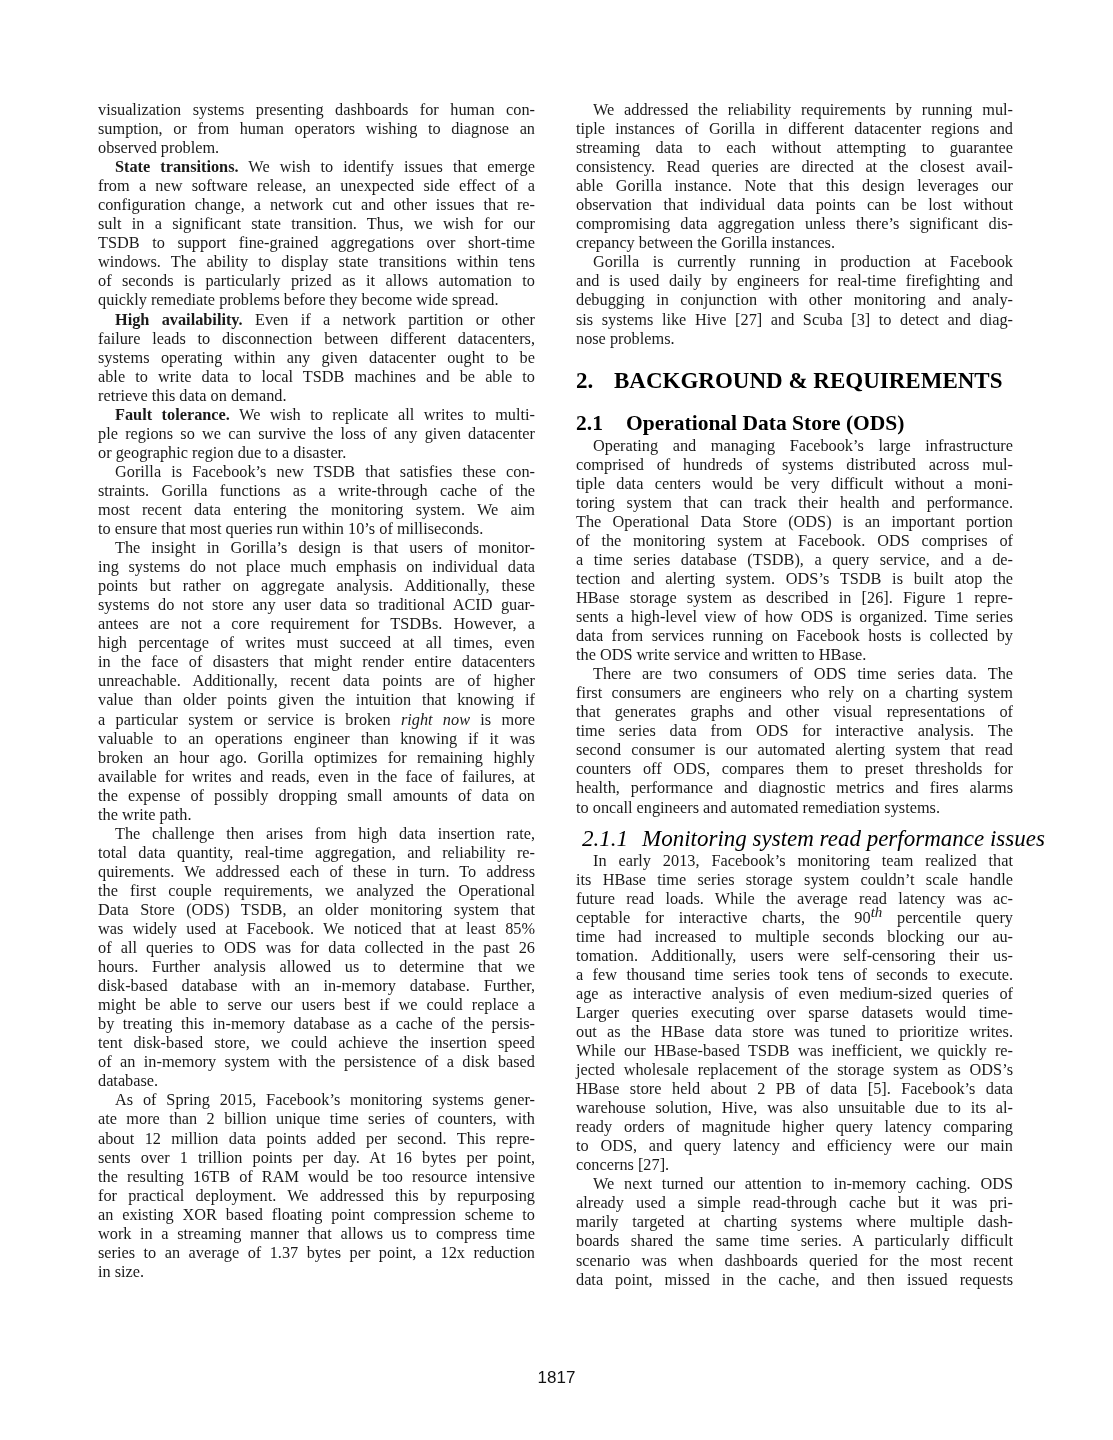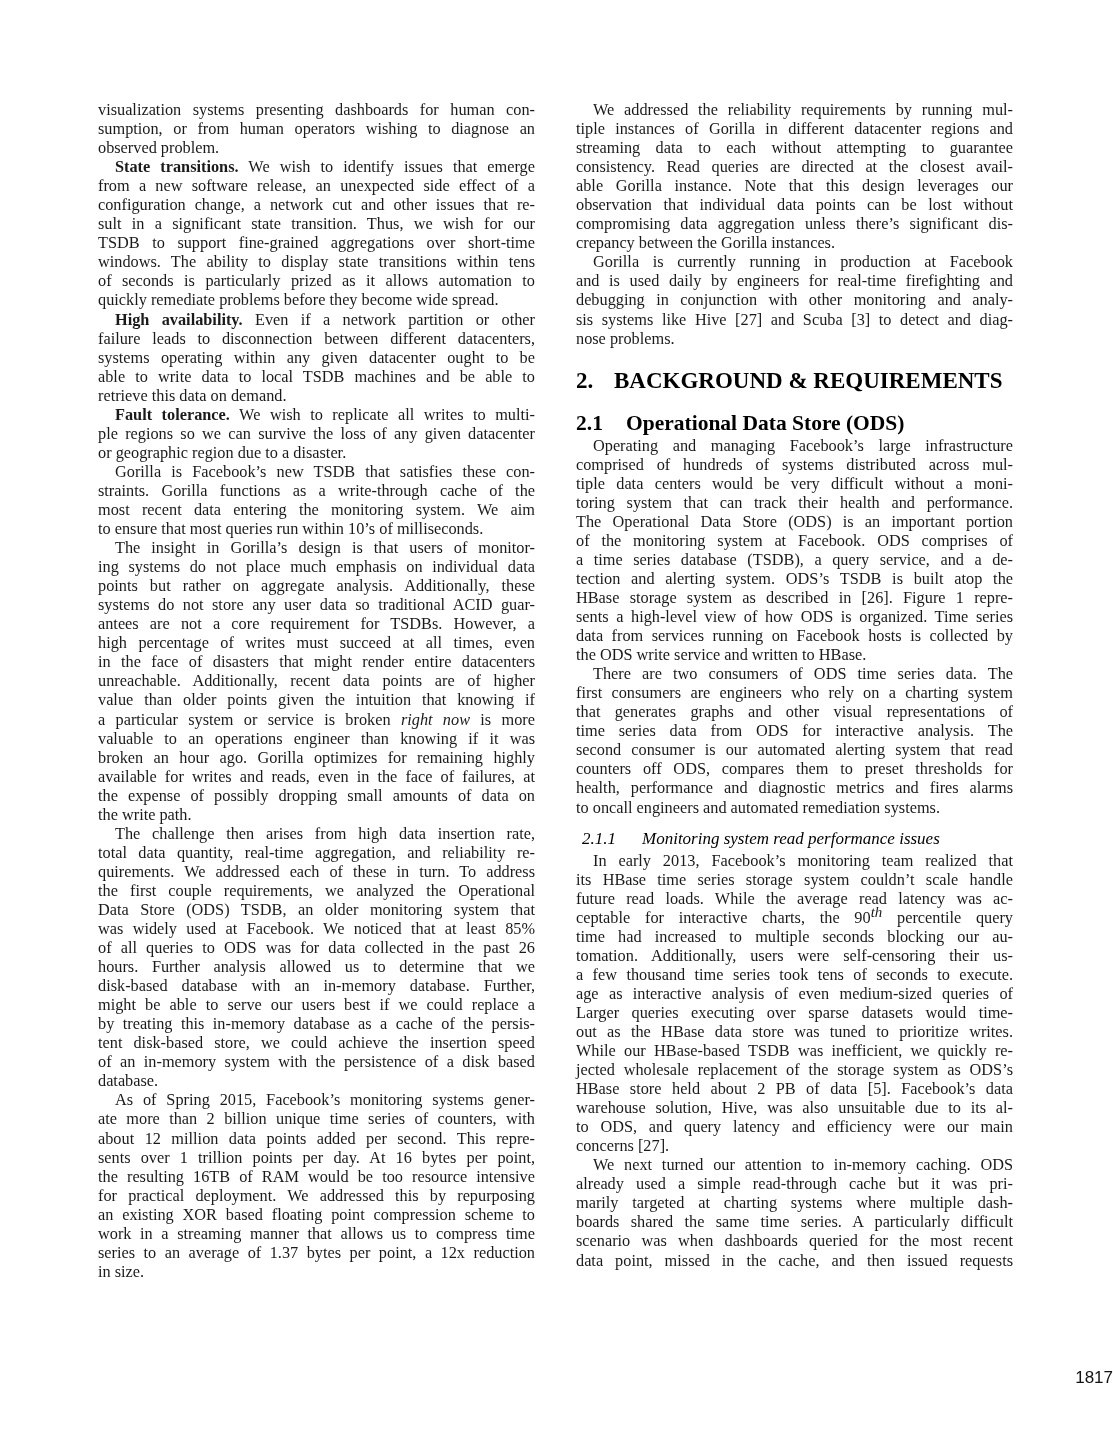--- a/index.html
+++ b/index.html
@@ -49,36 +49,36 @@
     line-height: 26px;
     margin-top: 16px;
     margin-bottom: 0;
     color: #000;
     white-space: nowrap;
   }
   .h-subsub {
     display: block;
     font-family: "Liberation Serif", "DejaVu Serif", serif;
     font-style: italic;
-    font-size: 17px;
+    font-size: 23px;
     line-height: 24px;
     margin-top: 10px;
     color: #000;
     white-space: nowrap;
   }
   .h-num { display: inline-block; }
   .h-section .h-num { width: 38px; }
   .h-sub .h-num { width: 50px; }
   .h-subsub .h-num { width: 60px; padding-left: 6px; }
   #page-number {
     position: absolute;
     top: 1368px;
     left: 0;
     width: 1113px;
-    text-align: right;
+    text-align: center;
     font-family: "Liberation Sans", "DejaVu Sans", sans-serif;
     font-size: 17px;
     color: #111;
   }
 </style>
 </head>
 <body>
 
 <div class="col" id="col-left">
   <div class="para">
@@ -244,20 +244,21 @@
         <span class="line">time had increased to multiple seconds blocking our au-</span>
         <span class="line">tomation. Additionally, users were self-censoring their us-</span>
         <span class="line">a few thousand time series took tens of seconds to execute.</span>
         <span class="line">age as interactive analysis of even medium-sized queries of</span>
         <span class="line">Larger queries executing over sparse datasets would time-</span>
         <span class="line">out as the HBase data store was tuned to prioritize writes.</span>
         <span class="line">While our HBase-based TSDB was inefficient, we quickly re-</span>
         <span class="line">jected wholesale replacement of the storage system as ODS’s</span>
         <span class="line">HBase store held about 2 PB of data [5]. Facebook’s data</span>
         <span class="line">warehouse solution, Hive, was also unsuitable due to its al-</span>
+        <span class="line">ready orders of magnitude higher query latency comparing</span>
         <span class="line">to ODS, and query latency and efficiency were our main</span>
         <span class="line last">concerns [27].</span>
       </div>
   </div>
 
   <div class="para">
       <span class="line indent">We next turned our attention to in-memory caching. ODS</span>
       <span class="line">already used a simple read-through cache but it was pri-</span>
       <span class="line">marily targeted at charting systems where multiple dash-</span>
       <span class="line">boards shared the same time series. A particularly difficult</span>

